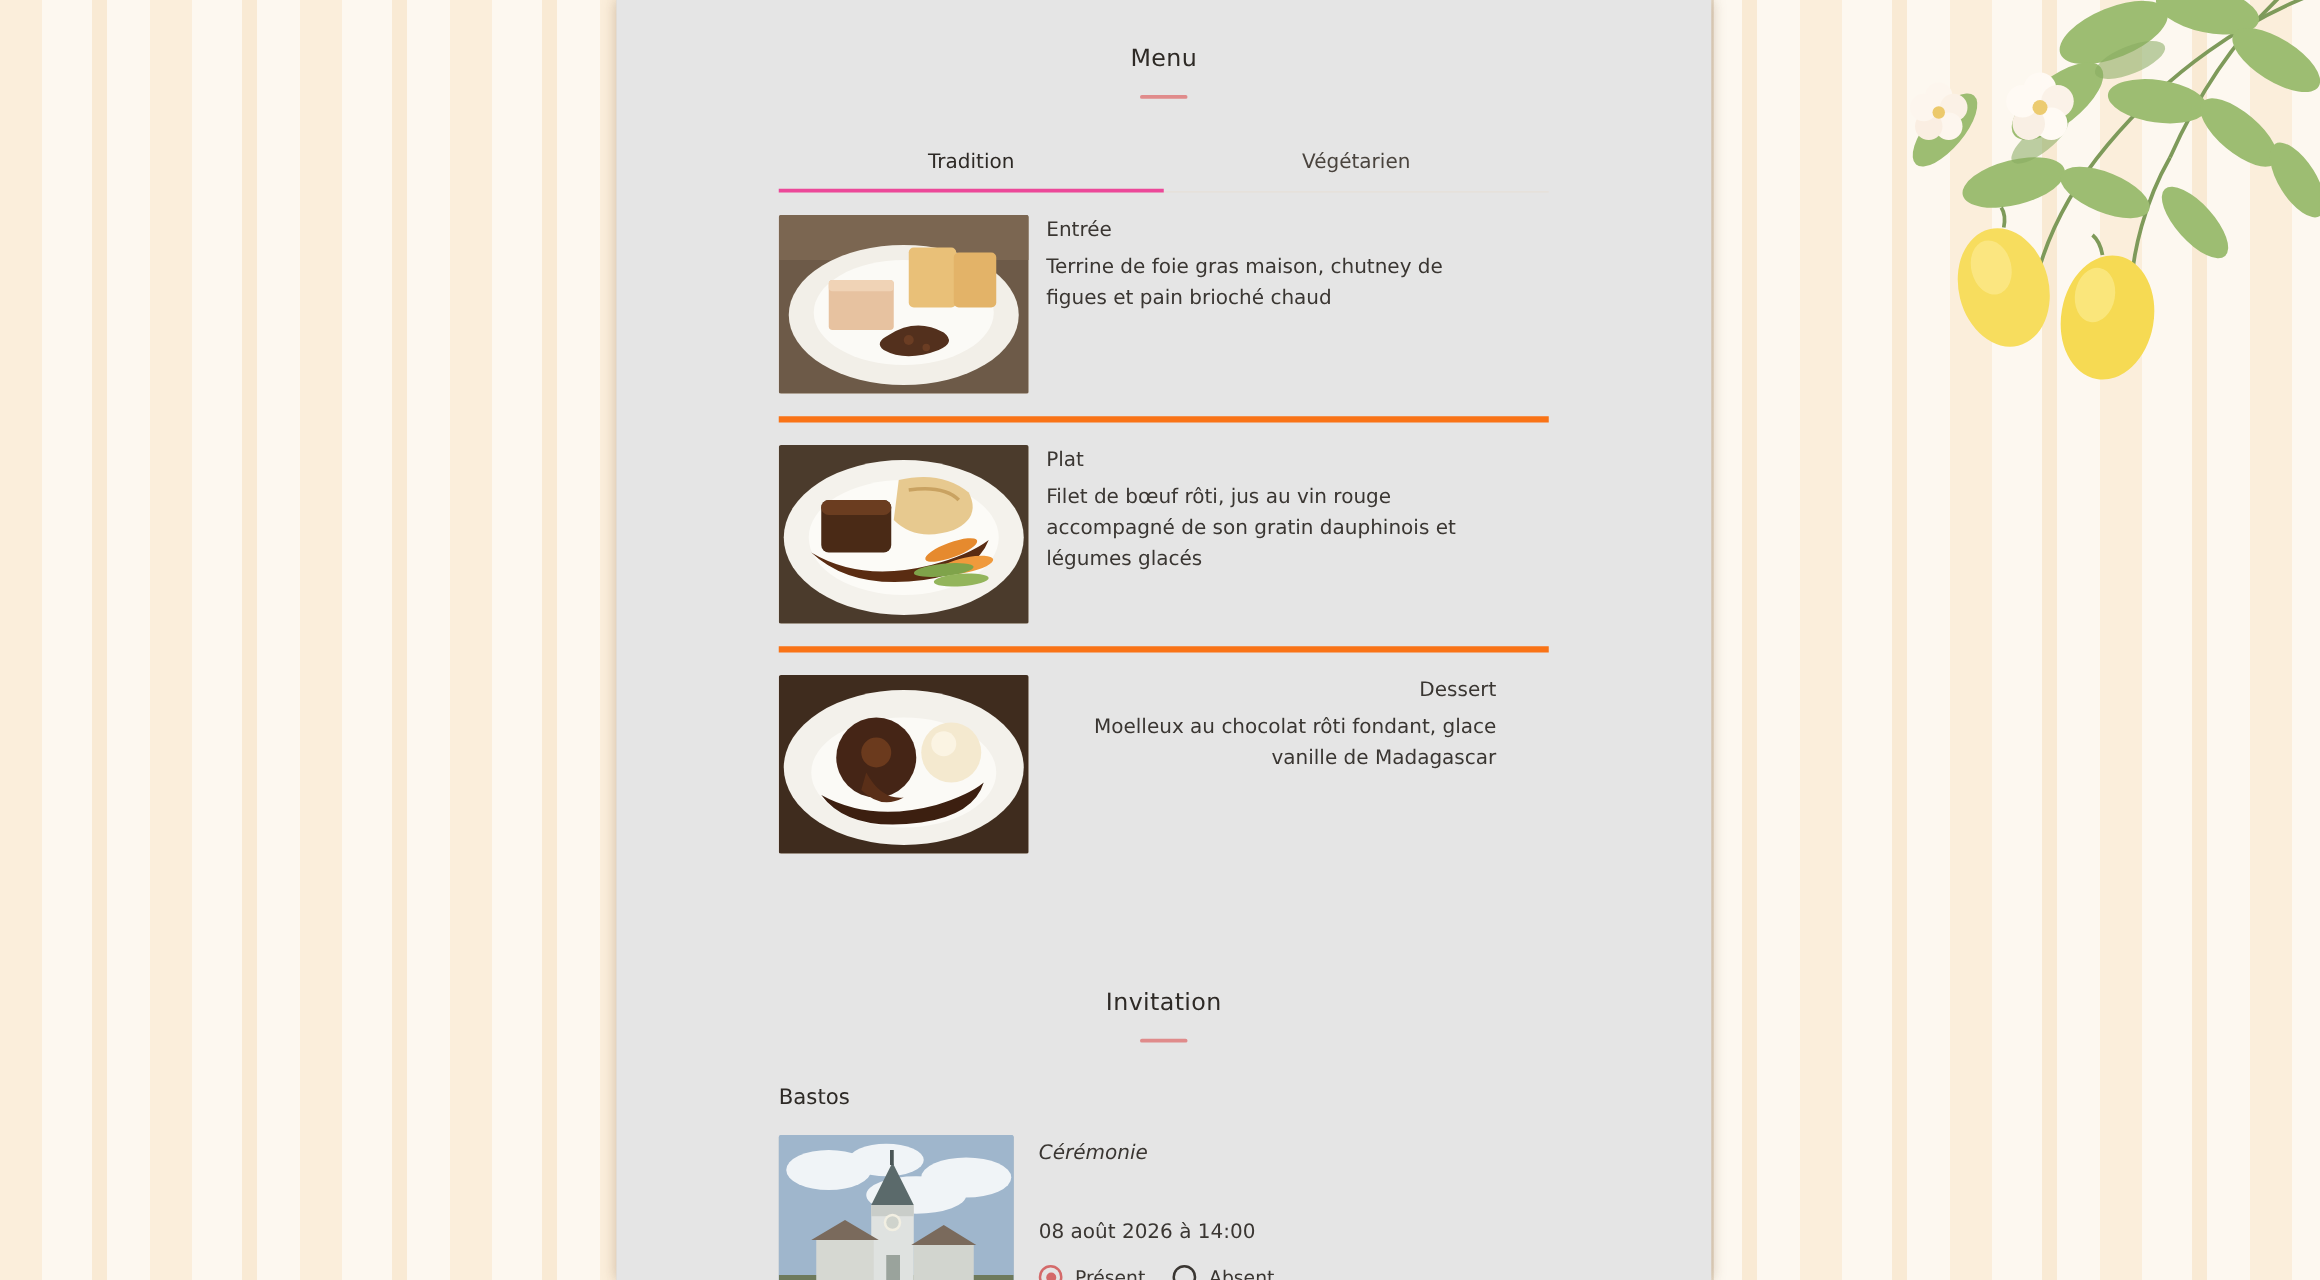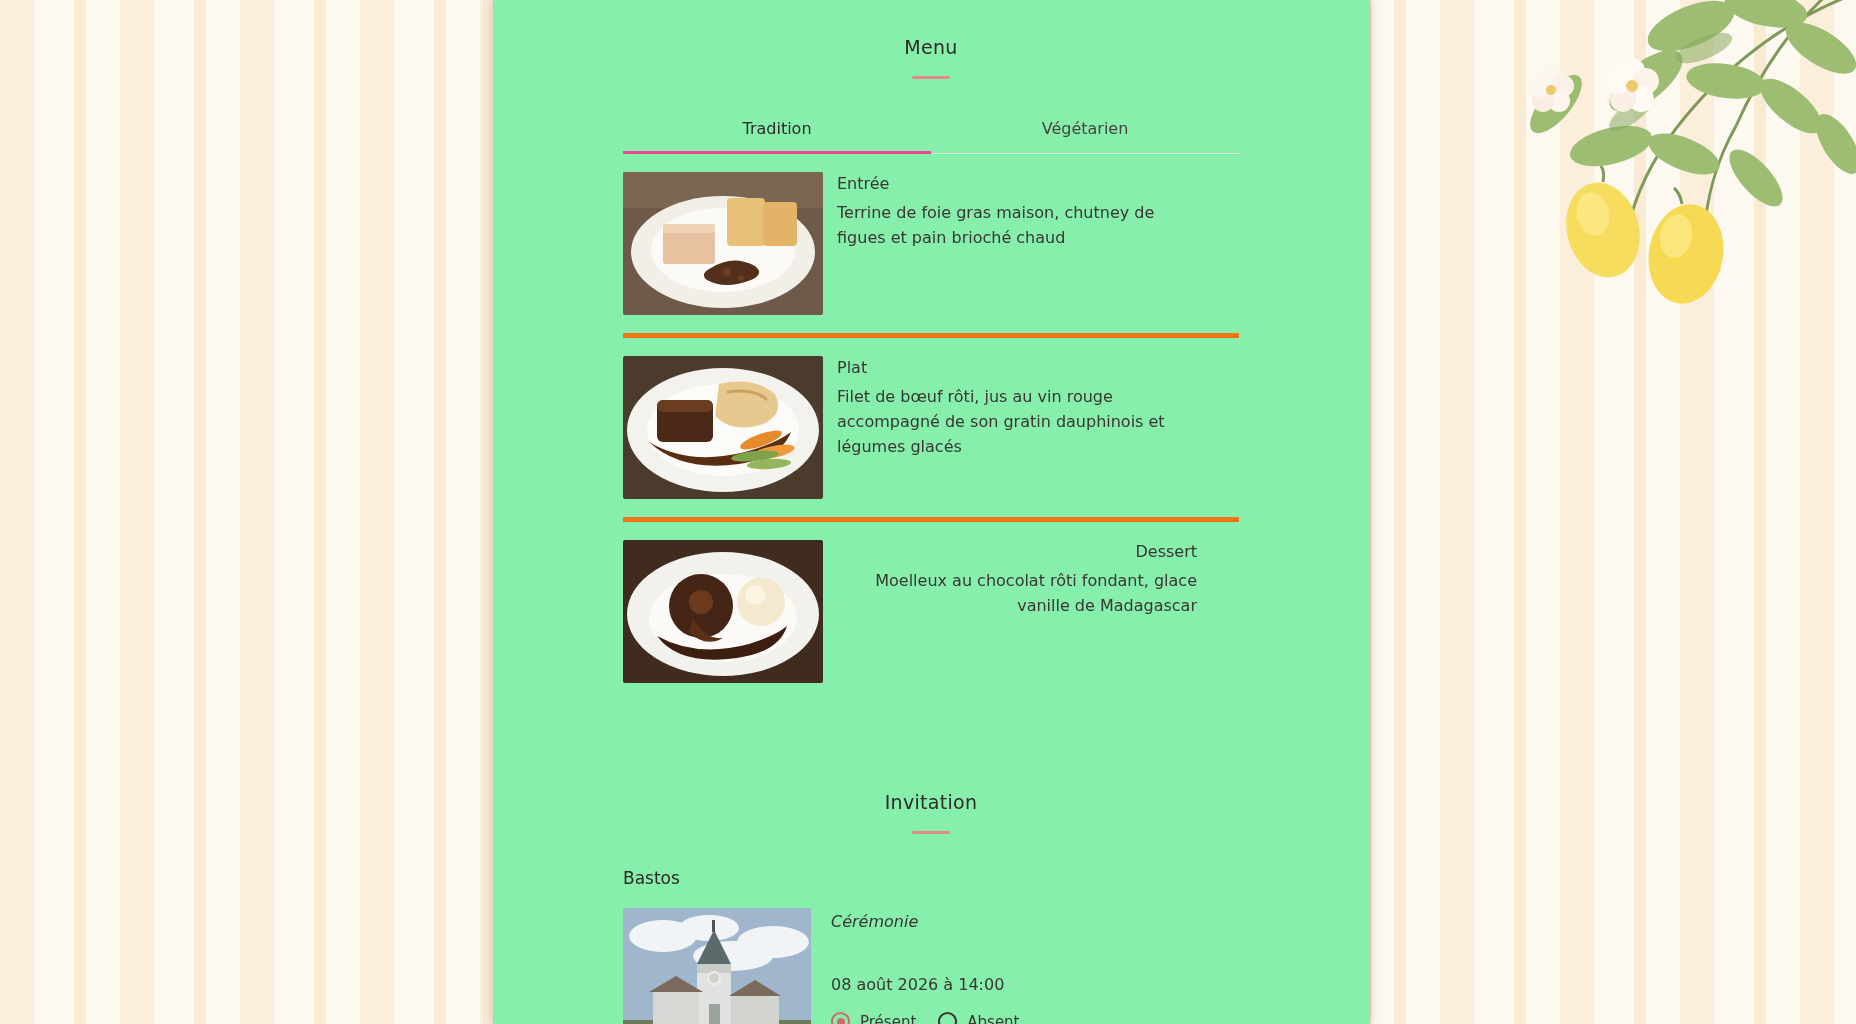--- a/index.html
+++ b/index.html
@@ -42,21 +42,21 @@
     pointer-events: none;
   }
 
   
   .sheet {
     position: absolute;
     left: 493px;
     top: 0;
     width: 876px;
     height: 1024px;
-    background: #86efac;
+    background: #e5e5e5;
     box-shadow: -2px 0 10px rgba(120, 90, 50, 0.18),
                  2px 0 10px rgba(120, 90, 50, 0.18);
   }
   .sheet-edge-left {
     position: absolute;
     left: 493px; top: 0; width: 10px; height: 1024px;
     background: linear-gradient(to right, rgba(190,160,120,.35), rgba(255,255,255,0));
   }
   .sheet-edge-right {
     position: absolute;

